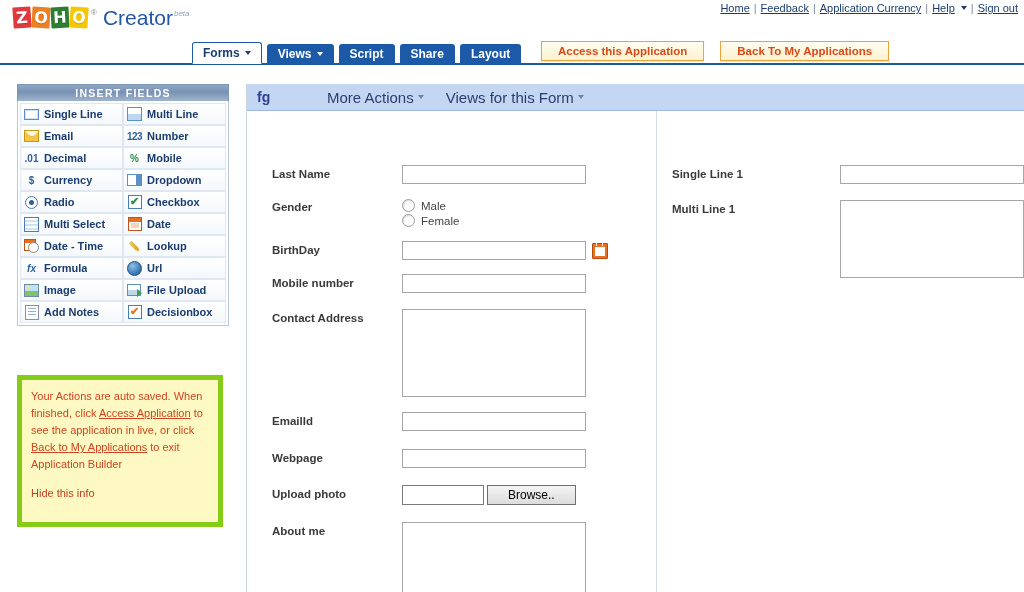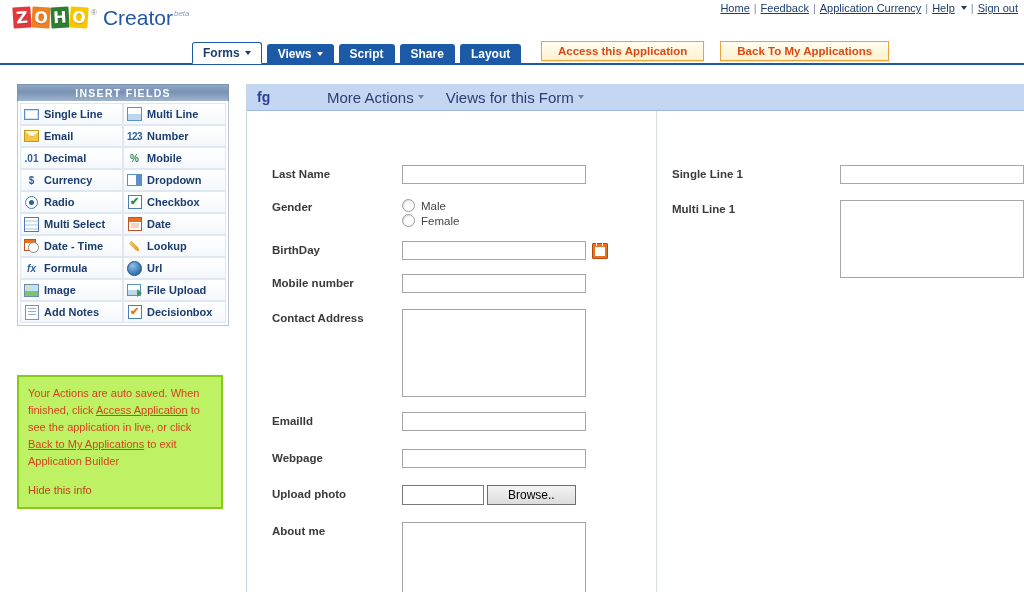--- a/index.html
+++ b/index.html
@@ -405,23 +405,23 @@
     height: 1px;
     box-shadow: 0 3px 0 #9ab3cc, 0 6px 0 #9ab3cc;
     background: #9ab3cc;
   }
 
   
   .infobox {
     position: absolute;
     left: 17px; top: 375px;
     width: 206px;
-    padding: 8px 9px 8px 9px;
-    background: #bef264;
-    border: 2px solid #84cc16;
+    padding: 8px 9px 20px 9px;
+    background: #fef9c3;
+    border: 5px solid #84cc16;
     color: #d2431f;
     font-size: 11px;
     line-height: 17px;
     box-sizing: border-box;
   }
   .infobox a {
     color: #d2431f;
     text-decoration: underline;
     cursor: pointer;
   }

